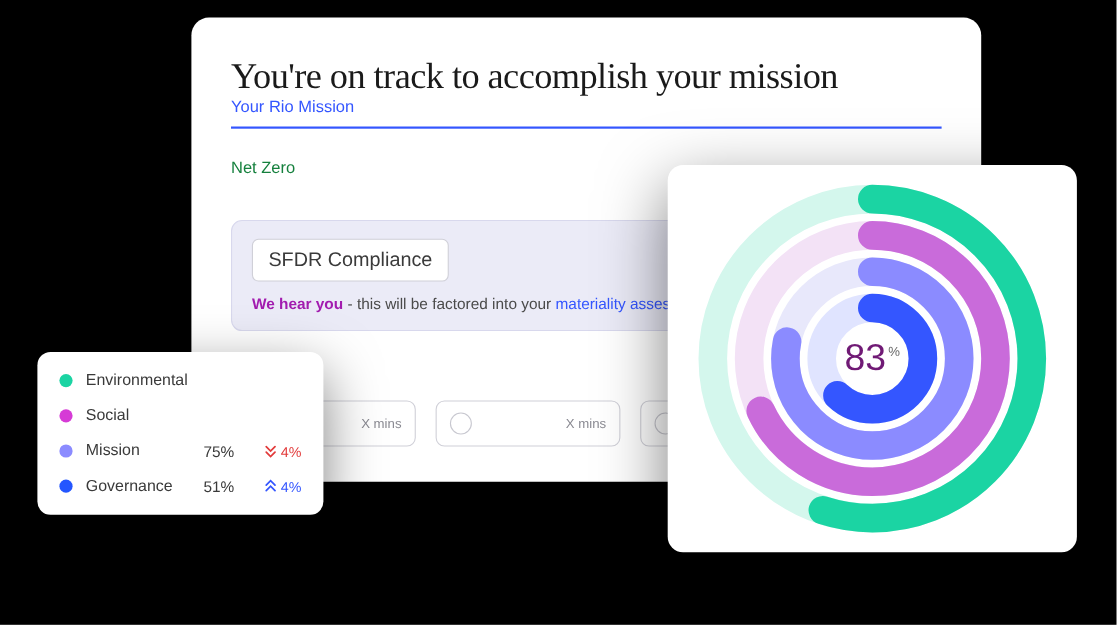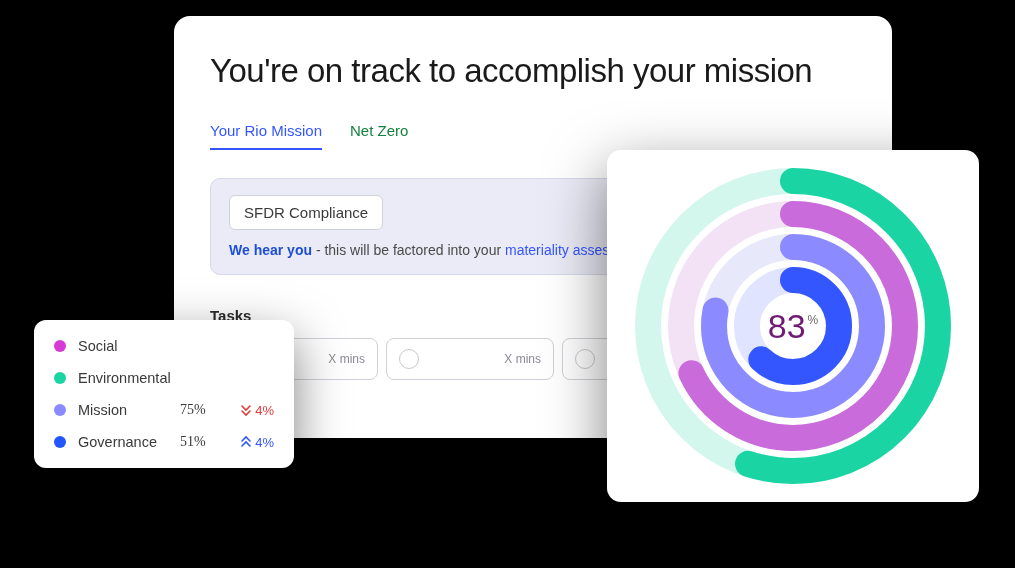--- a/index.html
+++ b/index.html
@@ -26,27 +26,28 @@
       background: #fff;
       border-radius: 16px;
       padding: 36px 36px 24px 36px;
       box-shadow: 0 20px 60px rgba(0,0,0,0.4);
     }
     .main-title {
       font-size: 33px;
       font-weight: 400;
       color: #1a1a1a;
       letter-spacing: -0.5px;
-      margin-bottom: 32px;
+      font-family: Liberation Serif, serif;
     }
     .tabs {
       display: flex;
       gap: 28px;
       margin-bottom: 28px;
       border-bottom: 1px solid transparent;
+      flex-direction: column;
     }
     .tab {
       font-size: 15px;
       padding-bottom: 10px;
       color: #15803d;
       cursor: pointer;
       position: relative;
     }
     .tab.active {
       color: #3456ff;
@@ -67,46 +68,46 @@
       border-radius: 10px;
       padding: 16px 18px;
       margin-bottom: 28px;
     }
     .chip {
       display: inline-block;
       background: #fff;
       border: 1px solid #d0d0d8;
       border-radius: 6px;
       padding: 8px 14px;
-      font-size: 15px;
+      font-size: 18px;
       color: #3a3a3a;
       margin-bottom: 12px;
     }
     .info-text {
       font-size: 14px;
       color: #4a4a4a;
     }
     .info-text strong {
       font-weight: 600;
-      color: #1d4ed8;
+      color: #a21caf;
     }
     .info-text .link {
       color: #3456ff;
     }
     
     .tasks-header {
       font-size: 15px;
       font-weight: 600;
       color: #2a2a2a;
       margin-bottom: 14px;
       margin-top: 32px;
     }
     .tasks-row {
       display: flex;
-      gap: 8px;
+      gap: 18px;
     }
     .task-card {
       flex: 0 0 168px;
       height: 42px;
       border: 1px solid #d0d0d8;
       border-radius: 8px;
       display: flex;
       align-items: center;
       padding: 0 12px;
       gap: 10px;
@@ -162,22 +163,21 @@
     }
     .legend-label {
       font-size: 14.5px;
       color: #3a3a3a;
       flex: 1;
     }
     .legend-value {
       font-size: 14px;
       color: #3a3a3a;
       width: 38px;
-      text-align: left;
-      font-family: Liberation Serif, serif;
+      text-align: center;
     }
     .legend-delta {
       font-size: 13px;
       display: flex;
       align-items: center;
       gap: 4px;
       width: 44px;
       justify-content: flex-end;
     }
     .delta-down { color: #e23b3b; }
@@ -264,26 +264,26 @@
     </div>
     <div class="task-card">
       <span class="task-circle"></span>
       <span class="task-label"></span>
     </div>
   </div>
 </div>
 
 <div class="legend-card" id="legend-card">
     <div class="legend-row">
+      <span class="dot" style="background: rgb(27, 212, 163);"></span>
+      <span class="legend-label">Environmental</span>
+    </div>
+    <div class="legend-row">
       <span class="dot" style="background: rgb(214, 59, 214);"></span>
       <span class="legend-label">Social</span>
-    </div>
-    <div class="legend-row">
-      <span class="dot" style="background: rgb(27, 212, 163);"></span>
-      <span class="legend-label">Environmental</span>
     </div>
     <div class="legend-row">
       <span class="dot" style="background: rgb(139, 139, 255);"></span>
       <span class="legend-label">Mission</span>
       <span class="legend-value">75%</span>
       <span class="legend-delta delta-down">
         <svg class="chev-icon" viewBox="0 0 10 14">
           <path d="M1 3 L5 7 L9 3" stroke="currentColor" stroke-width="1.6" fill="none" stroke-linecap="round"></path>
           <path d="M1 8 L5 12 L9 8" stroke="currentColor" stroke-width="1.6" fill="none" stroke-linecap="round"></path>
         </svg>

